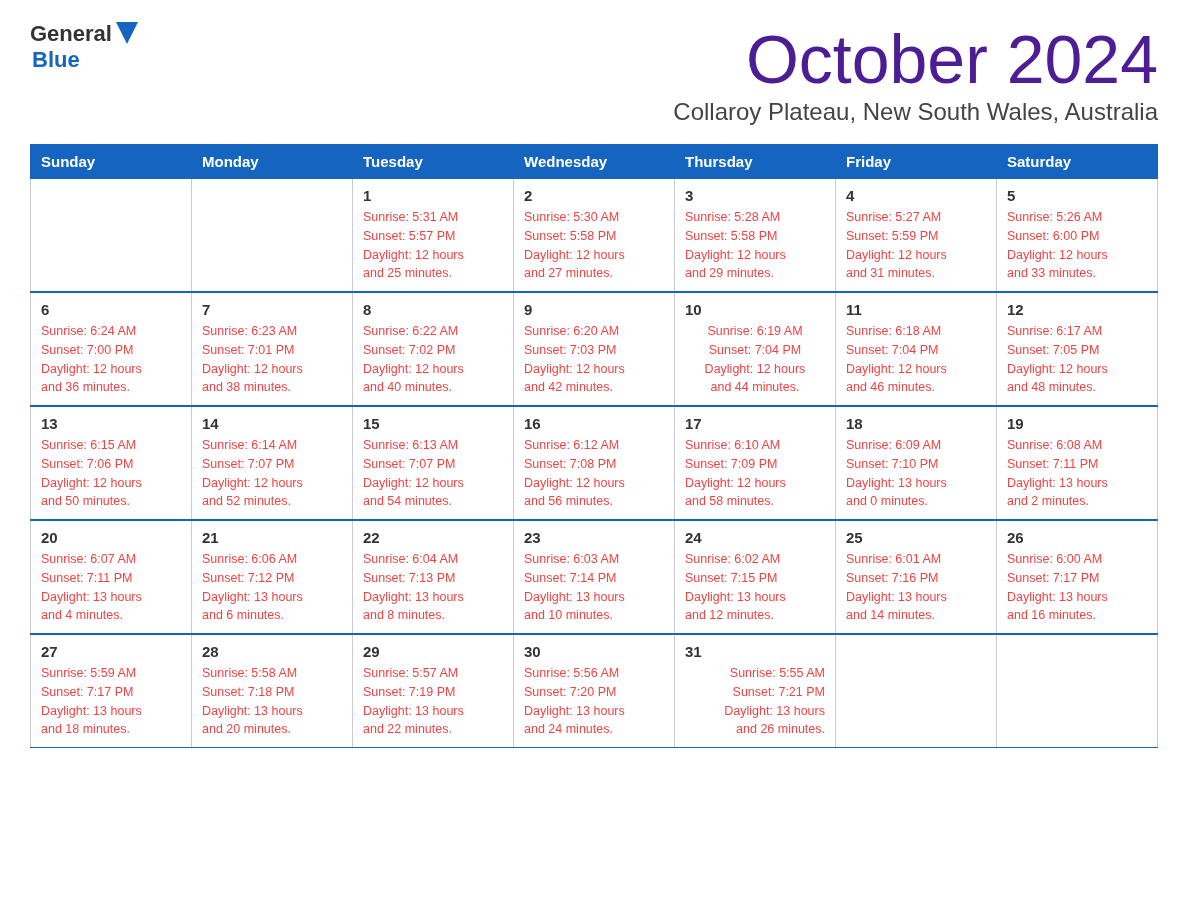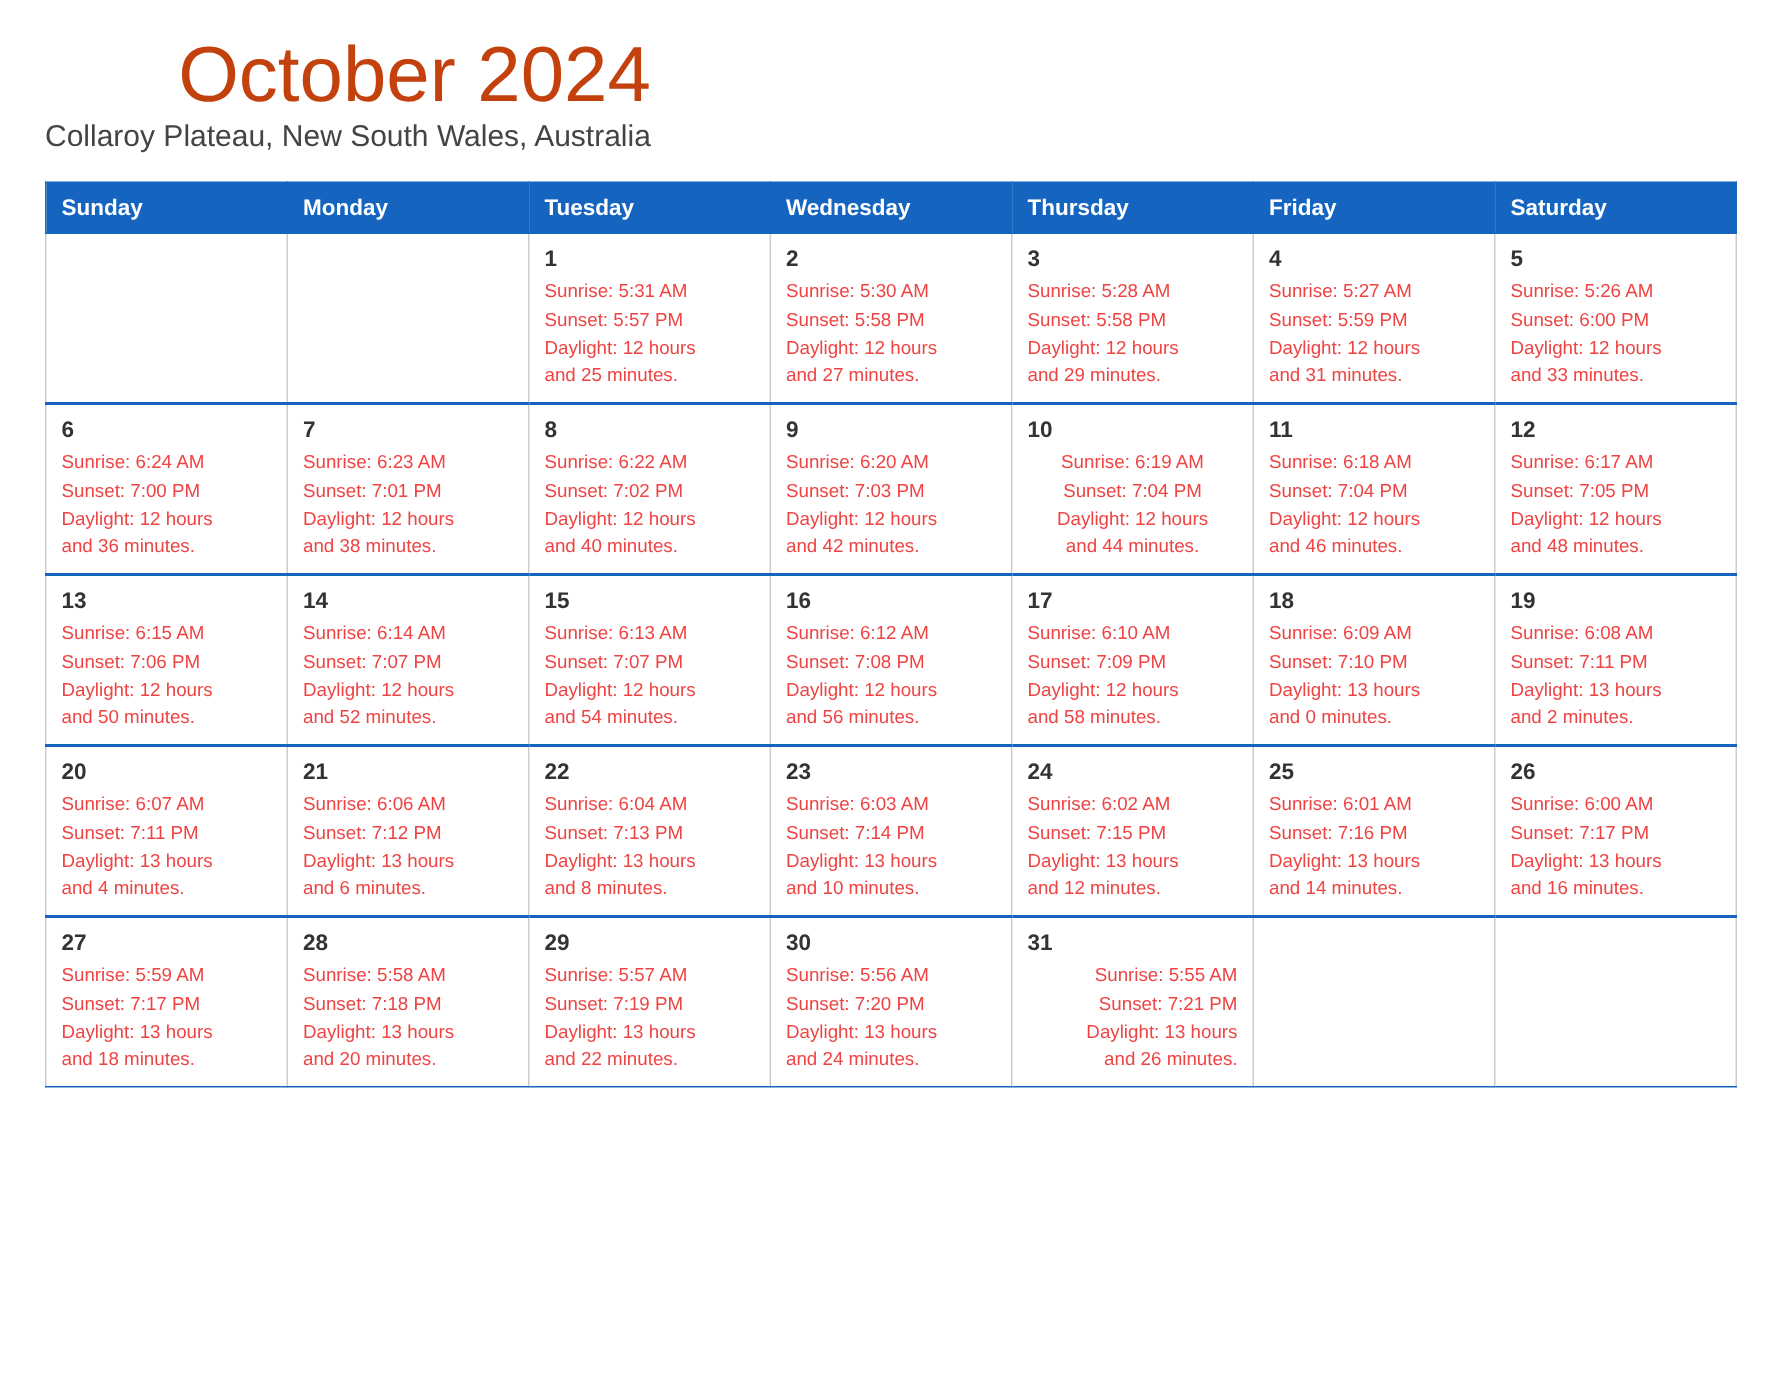--- a/index.html
+++ b/index.html
@@ -25,27 +25,27 @@
       font-size: 22px;
       font-weight: bold;
       color: #333;
     }
     .logo-text-blue {
       font-size: 22px;
       font-weight: bold;
       color: #1565c0;
     }
     .title {
-      font-size: 52px;
+      font-size: 68px;
       font-weight: normal;
-      color: #c2410c;
+      color: #4c1d95;
       text-align: right;
     }
     .subtitle {
-      font-size: 20px;
+      font-size: 24px;
       color: #444;
       text-align: right;
       margin-bottom: 12px;
     }
     .calendar {
       width: 100%;
       border-collapse: collapse;
       border: 1.5px solid #1565c0;
     }
     .calendar th {
@@ -83,20 +83,33 @@
       line-height: 1.5;
     }
     .empty-cell {
       background: #fff;
     }
   </style>
 </head>
 <body>
 
 <div class="header-row">
+  <div class="logo">
+    <div style="display:flex; flex-direction:column; line-height:1.1;">
+      <div style="display:flex; align-items:center;">
+        <span class="logo-text-general">General</span>
+        <div style="display:inline-block; margin-left:4px; margin-top:2px;">
+          <svg width="22" height="22" viewBox="0 0 22 22">
+            <polygon points="0,0 22,0 11,22" fill="#1565c0"></polygon>
+          </svg>
+        </div>
+      </div>
+      <span class="logo-text-blue" style="margin-left:2px;">Blue</span>
+    </div>
+  </div>
   <div style="text-align:right;">
     <div class="title">October 2024</div>
     <div class="subtitle">Collaroy Plateau, New South Wales, Australia</div>
   </div>
 </div>
 
 <table class="calendar">
   <thead>
     <tr>
     <th>Sunday</th>

